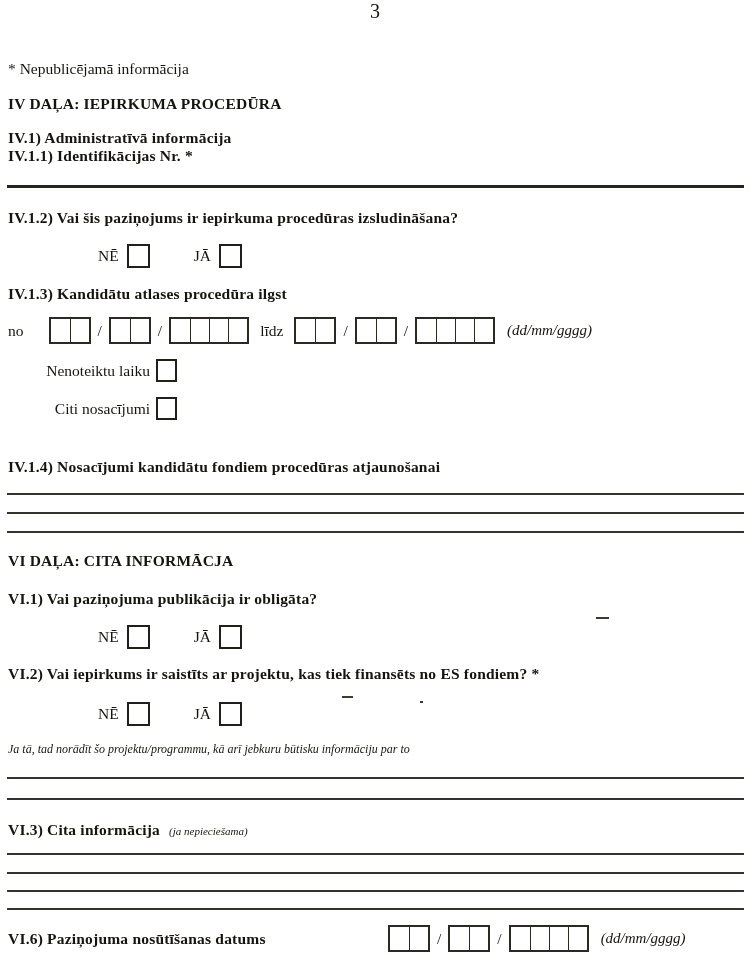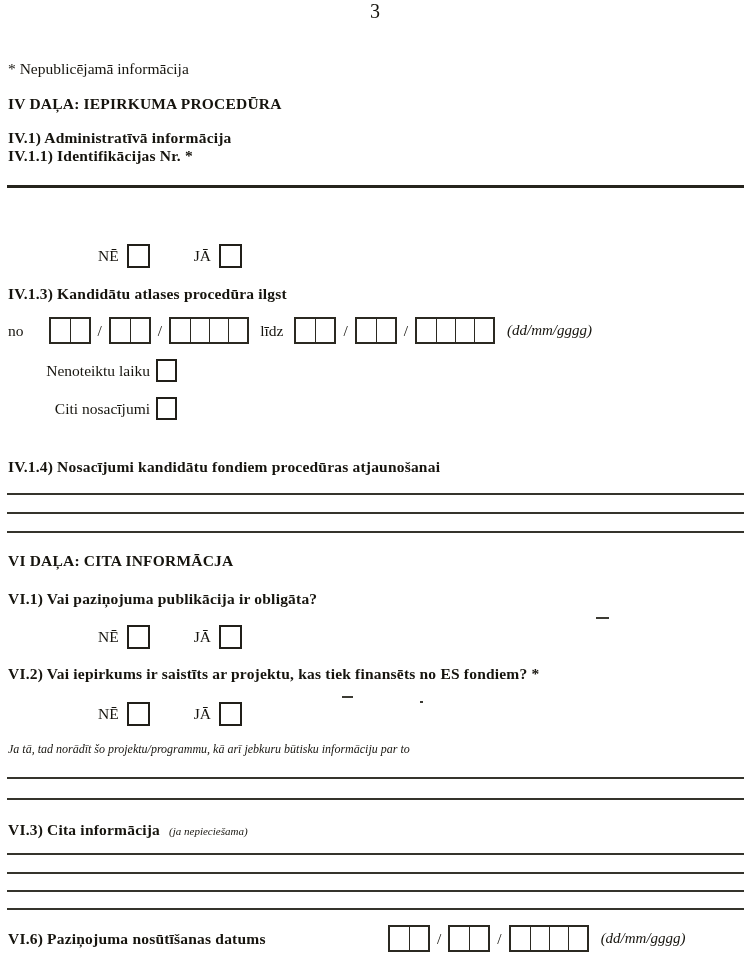--- a/index.html
+++ b/index.html
@@ -48,20 +48,21 @@
 <div class="page">
 
   <div class="abs pagenum">3</div>
   <div class="abs r" style="left:8px; top:60px;">* Nepublicējamā informācija</div>
 
   <div class="abs b" style="left:8px; top:95px;">IV DAĻA: IEPIRKUMA PROCEDŪRA</div>
   <div class="abs b" style="left:8px; top:129px;text-align:right;">IV.1) Administratīvā informācija</div>
   <div class="abs b" style="left:8px; top:147px;text-align:center;">IV.1.1) Identifikācijas Nr. *</div>
   <div class="abs wline" style="top:185px; border-top:3px solid #26241d;"></div>
 
+  <div class="abs b" style="left:8px; top:209px;">IV.1.2) Vai šis paziņojums ir iepirkuma procedūras izsludināšana?</div>
   <div class="abs cbrow" style="left:98px; top:244px;">
     <span>NĒ</span>
     <span class="cb"></span>
     <span class="yes">JĀ</span>
     <span class="cb"></span>
   </div>
 
   <div class="abs b" style="left:8px; top:285px;">IV.1.3) Kandidātu atlases procedūra ilgst</div>
   <div class="abs daterow" style="left:8px; top:317px;justify-content:center;">
     <span class="lead">no</span>

